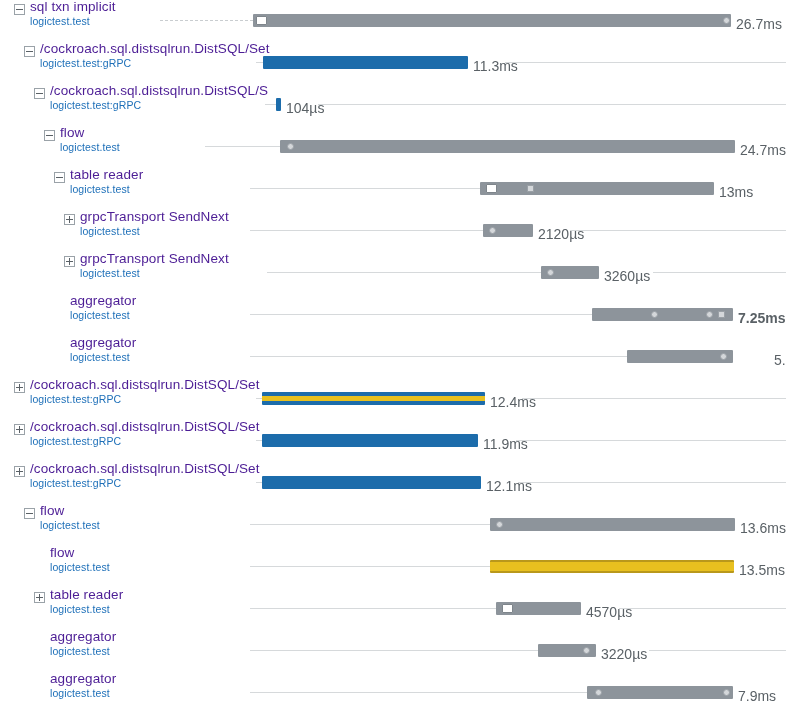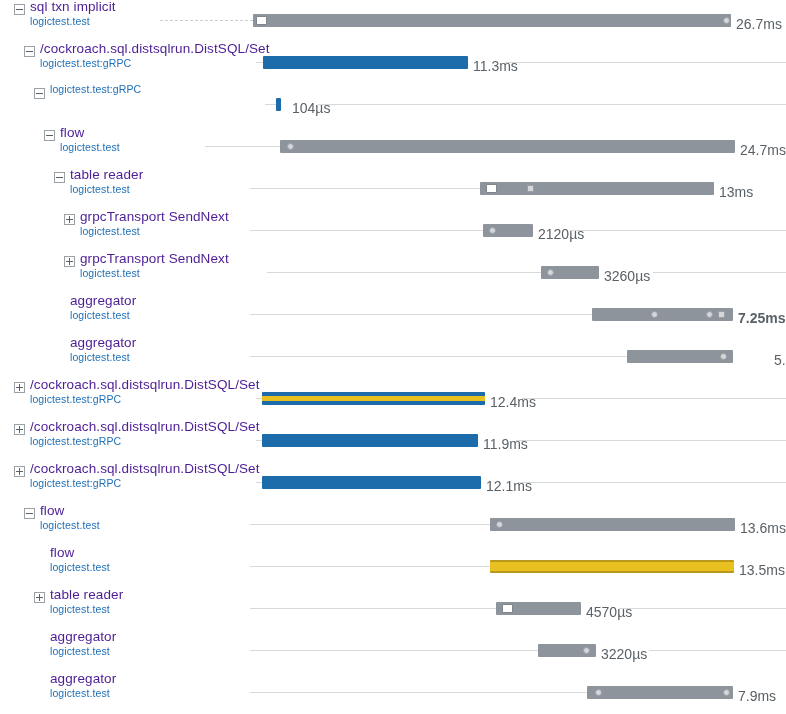--- a/index.html
+++ b/index.html
@@ -185,27 +185,28 @@
       <div class="track" style="left: 0px; right: 0px;">
         <div class="solidline" style="left: 256px; width: 7px;"></div>
         <div class="solidline" style="left: 505px; width: 281px;"></div>
         <div class="bar blue" style="left: 263px; width: 205px;"></div>
         <div class="dur" style="left: 473px;">11.3ms</div>
       </div>
     </div>
     <div class="row" style="top: 86px;">
       <div class="toggle" style="left: 34px;"></div>
       <div class="titles" style="left: 50px;">
+        <div class="op-name">/cockroach.sql.distsqlrun.DistSQL/S</div>
         <div class="svc-name"><span>logictest.test</span><span>:gRPC</span></div>
       </div>
       <div class="track" style="left: 0px; right: 0px;">
         <div class="solidline" style="left: 265px; width: 11px;"></div>
         <div class="solidline" style="left: 318px; width: 468px;"></div>
         <div class="bar blue" style="left: 276px; width: 5px;"></div>
-        <div class="dur" style="left: 292px;">104µs</div>
+        <div class="dur" style="left: 286px;">104µs</div>
       </div>
     </div>
     <div class="row" style="top: 128px;">
       <div class="toggle" style="left: 44px;"></div>
       <div class="titles" style="left: 60px;">
         <div class="op-name">flow</div>
         <div class="svc-name"><span>logictest.test</span><span></span></div>
       </div>
       <div class="track" style="left: 0px; right: 0px;">
         <div class="solidline" style="left: 205px; width: 75px;"></div>

